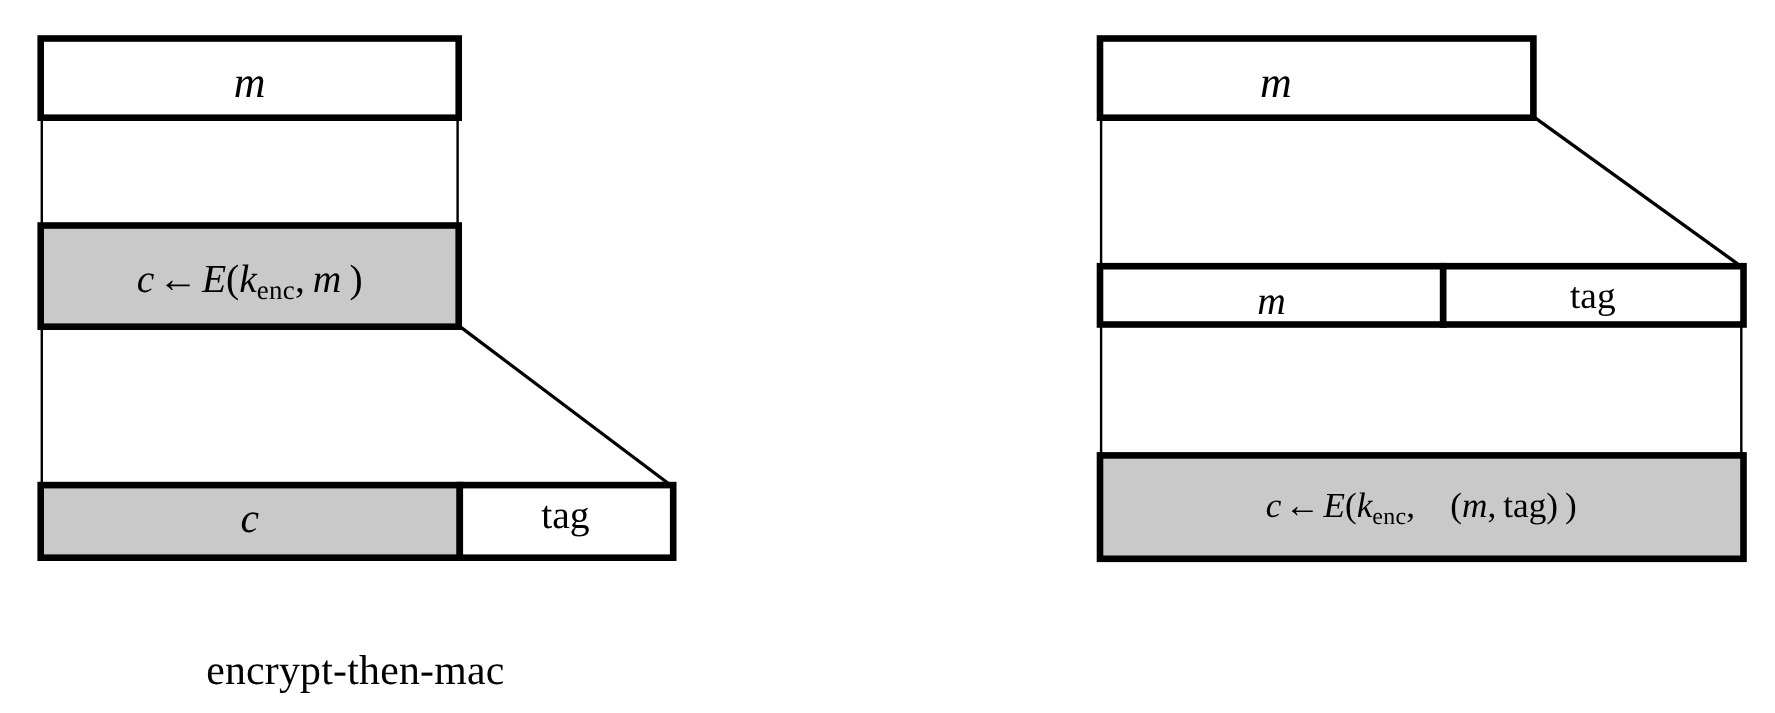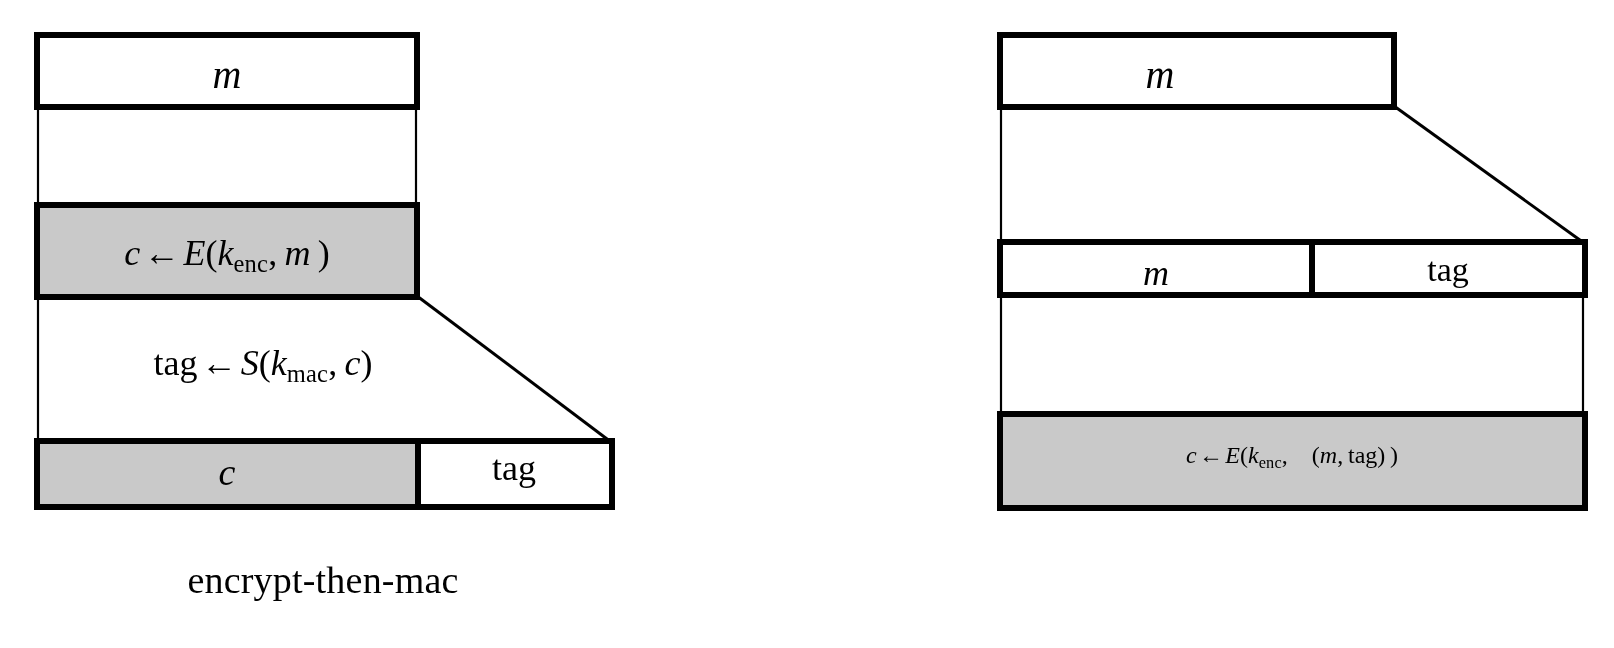--- a/index.html
+++ b/index.html
@@ -98,45 +98,42 @@
   </svg>
 
   <div class="lbl math" style="left:227px; top:55px; transform:translateX(-50%); font-size:40px;">
     <span class="it">m</span>
   </div>
 
   <div class="lbl math" style="left:227px; top:235px; transform:translateX(-50%); font-size:36px;">
     <span class="it">c</span><span class="arrow">←</span><span class="it">E</span><span class="up">(</span><span class="it">k</span><span class="sub">enc</span><span class="up">,</span> <span class="it">m</span> <span class="up">)</span>
   </div>
 
-  <div class="lbl math" style="left:263px; top:345px; transform:translateX(-50%); font-size:36px;">
-    <span class="up">tag</span><span class="arrow">←</span><span class="it">S</span><span class="up">(</span><span class="it">k</span><span class="sub">mac</span><span class="up">,</span> <span class="it">c</span><span class="up">)</span>
-  </div>
 
   <div class="lbl math" style="left:227px; top:453px; transform:translateX(-50%); font-size:38px;">
     <span class="it">c</span>
   </div>
 
   <div class="lbl math" style="left:514px; top:450px; transform:translateX(-50%); font-size:36px;">
     <span class="up">tag</span>
   </div>
 
-  <div class="caption centered" style="left:323px; top:558px;">encrypt-then-mac</div>
+  <div class="caption centered" style="left:323px; top:588px;">encrypt-then-mac</div>
 
   <div class="lbl math" style="left:1160px; top:55px; transform:translateX(-50%); font-size:40px;">
     <span class="it">m</span>
   </div>
 
 
   <div class="lbl math" style="left:1156px; top:255px; transform:translateX(-50%); font-size:36px;">
     <span class="it">m</span>
   </div>
 
   <div class="lbl math" style="left:1448px; top:253px; transform:translateX(-50%); font-size:34px;">
     <span class="up">tag</span>
   </div>
 
-  <div class="lbl math" style="left:1292px; top:443px; transform:translateX(-50%); font-size:24px;">
+  <div class="lbl math" style="left:1292px; top:443px; transform:translateX(-50%); font-size:32px;">
     <span class="it">c</span><span class="arrow">←</span><span class="it">E</span><span class="up">(</span><span class="it">k</span><span class="sub">enc</span><span class="up">,</span> <span class="up">(</span><span class="it">m</span><span class="up">,</span> <span class="up">tag</span><span class="up">)</span> <span class="up">)</span>
   </div>
 
 
 </div>
 
 </body></html>

